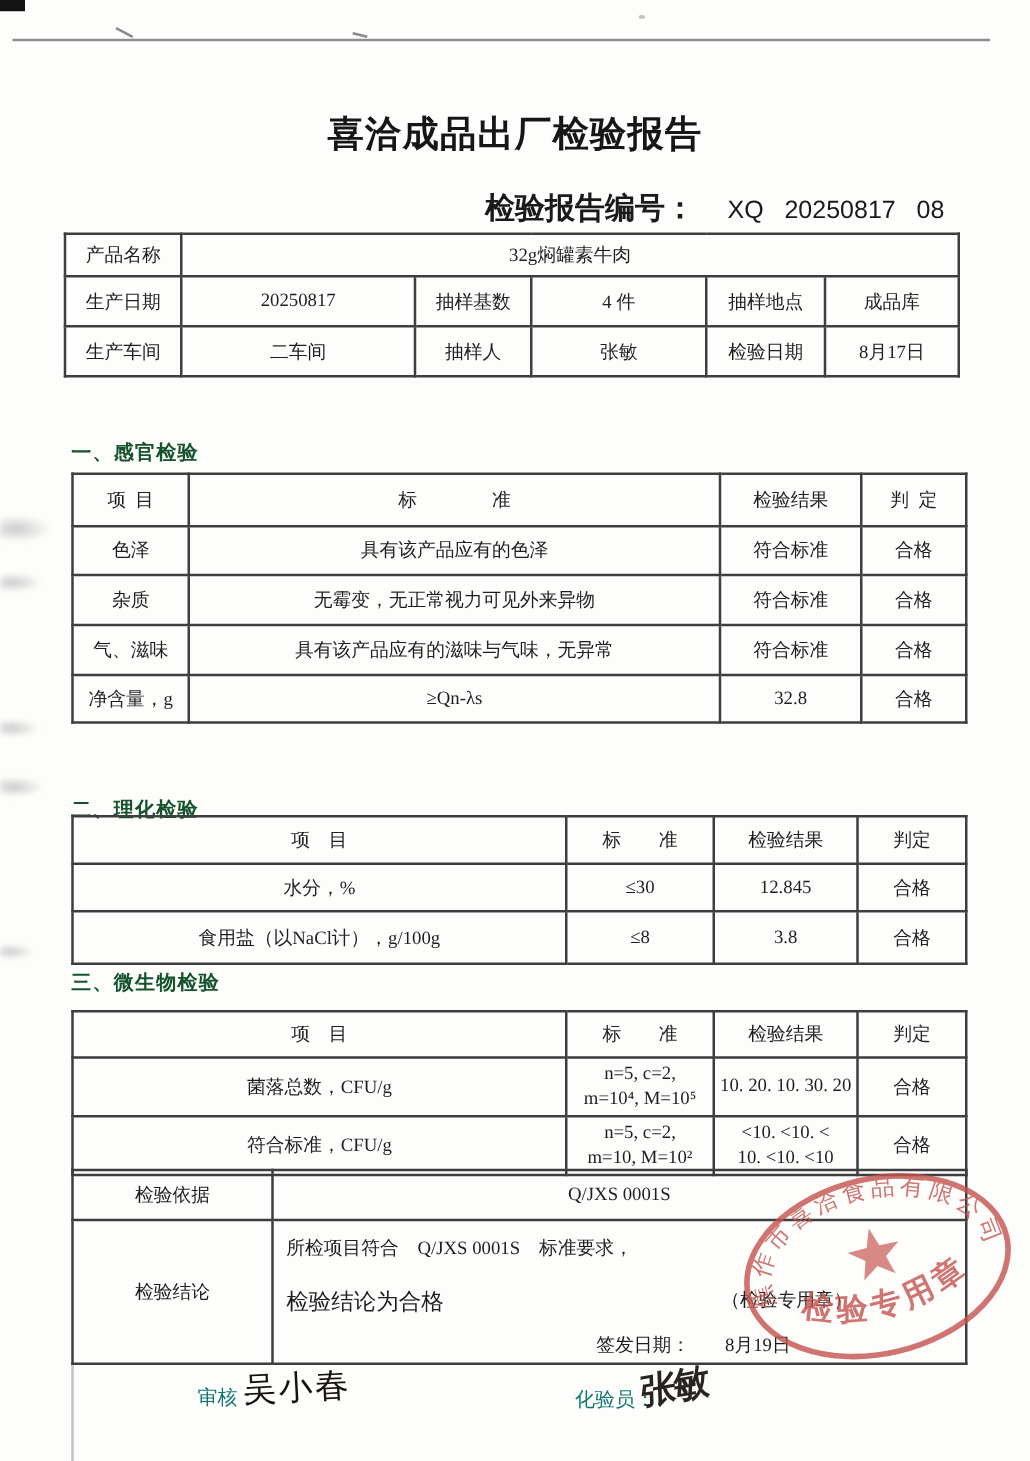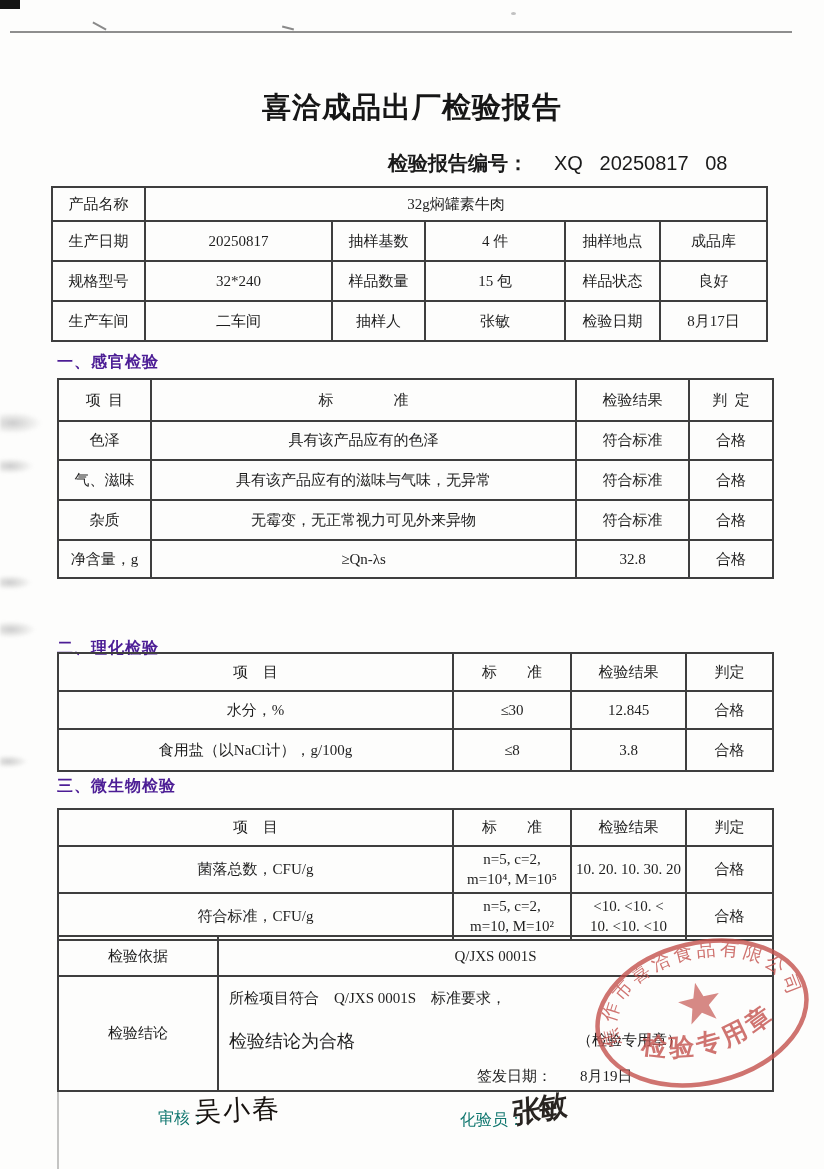--- a/index.html
+++ b/index.html
@@ -17,29 +17,29 @@
   .tick1{left:92px;top:25px;width:15px;transform:rotate(28deg);}
   .tick2{left:282px;top:27px;width:12px;transform:rotate(14deg);}
   .dot{left:511px;top:12px;width:5px;height:3px;background:#9a9a9a;opacity:.6;border-radius:50%;}
   .smudge{filter:blur(1.5px);background:radial-gradient(ellipse at 30% 50%,rgba(125,125,125,.38),rgba(125,125,125,0) 70%);}
   .foldline{left:57px;top:1090px;width:2px;height:79px;background:rgba(90,90,90,.35);}
   
   .title{left:0;top:88px;width:100%;text-align:center;
     font-family:"Liberation Sans","DejaVu Sans",sans-serif;font-weight:bold;
     font-size:29px;letter-spacing:1px;color:#161616;}
   .report-no{left:388px;top:150px;display:flex;align-items:baseline;}
-  .rn-label{font-family:Liberation Mono, monospace;font-weight:bold;font-size:20px;color:#1a1a1a;}
+  .rn-label{font-family:Liberation Mono, monospace;font-weight:bold;font-size:24px;color:#1a1a1a;}
   .rn-value{font-family:"Liberation Sans","DejaVu Sans",sans-serif;font-size:20px;margin-left:26px;color:#1a1a1a;white-space:pre;}
   
   table.t{border-collapse:collapse;table-layout:fixed;width:715px;}
   table.t td{border:2px solid #3e3e3e;text-align:center;vertical-align:middle;
     font-size:15px;padding:2px 4px;overflow:hidden;}
   td.left{text-align:left;padding-left:8px;}
   td.std2{line-height:1.35;font-size:14px;}
-  .sec-h{left:57px;font-size:16px;font-weight:bold;color:#4c1d95;letter-spacing:1px;}
+  .sec-h{left:57px;font-size:16px;font-weight:bold;color:#14532d;letter-spacing:1px;}
   
   .concl-cell{position:relative;padding:0;}
   .concl-l1{position:absolute;left:10px;top:12px;font-size:15px;}
   .concl-l2{position:absolute;left:10px;top:52px;font-size:18px;}
   .seal-note{position:absolute;left:358px;top:54px;font-size:15px;}
   .sign-line{position:absolute;left:258px;top:90px;font-size:15px;display:flex;}
   .sign-val{margin-left:28px;}
   
   .foot-label{font-size:16px;color:#0f766e;}
   .handwrite{font-family:"DejaVu Sans","Liberation Sans",sans-serif;color:#17120f;}
@@ -87,28 +87,20 @@
     </tr>
     <tr style="height:40px">
       <td class="left">生产日期</td>
       <td>20250817</td>
       <td>抽样基数</td>
       <td>4 件</td>
       <td>抽样地点</td>
       <td>成品库</td>
     </tr>
     <tr style="height:40px">
-      <td class="left">规格型号</td>
-      <td>32*240</td>
-      <td>样品数量</td>
-      <td>15 包</td>
-      <td>样品状态</td>
-      <td>良好</td>
-    </tr>
-    <tr style="height:40px">
       <td class="left">生产车间</td>
       <td>二车间</td>
       <td>抽样人</td>
       <td>张敏</td>
       <td>检验日期</td>
       <td>8月17日</td>
     </tr>
   </tbody>
     </table>
 
@@ -127,28 +119,28 @@
       <td>检验结果</td>
       <td class="ws-pre">判  定</td>
     </tr>
     <tr style="height:39px">
       <td class="left">色泽</td>
       <td class="left">具有该产品应有的色泽</td>
       <td>符合标准</td>
       <td>合格</td>
     </tr>
     <tr style="height:40px">
+      <td class="left">杂质</td>
+      <td class="left">无霉变，无正常视力可见外来异物</td>
+      <td>符合标准</td>
+      <td>合格</td>
+    </tr>
+    <tr style="height:40px">
       <td class="left">气、滋味</td>
       <td class="left">具有该产品应有的滋味与气味，无异常</td>
-      <td>符合标准</td>
-      <td>合格</td>
-    </tr>
-    <tr style="height:40px">
-      <td class="left">杂质</td>
-      <td class="left">无霉变，无正常视力可见外来异物</td>
       <td>符合标准</td>
       <td>合格</td>
     </tr>
     <tr style="height:38px">
       <td class="left">净含量，g</td>
       <td>≥Qn-λs</td>
       <td>32.8</td>
       <td>合格</td>
     </tr>
   </tbody>

